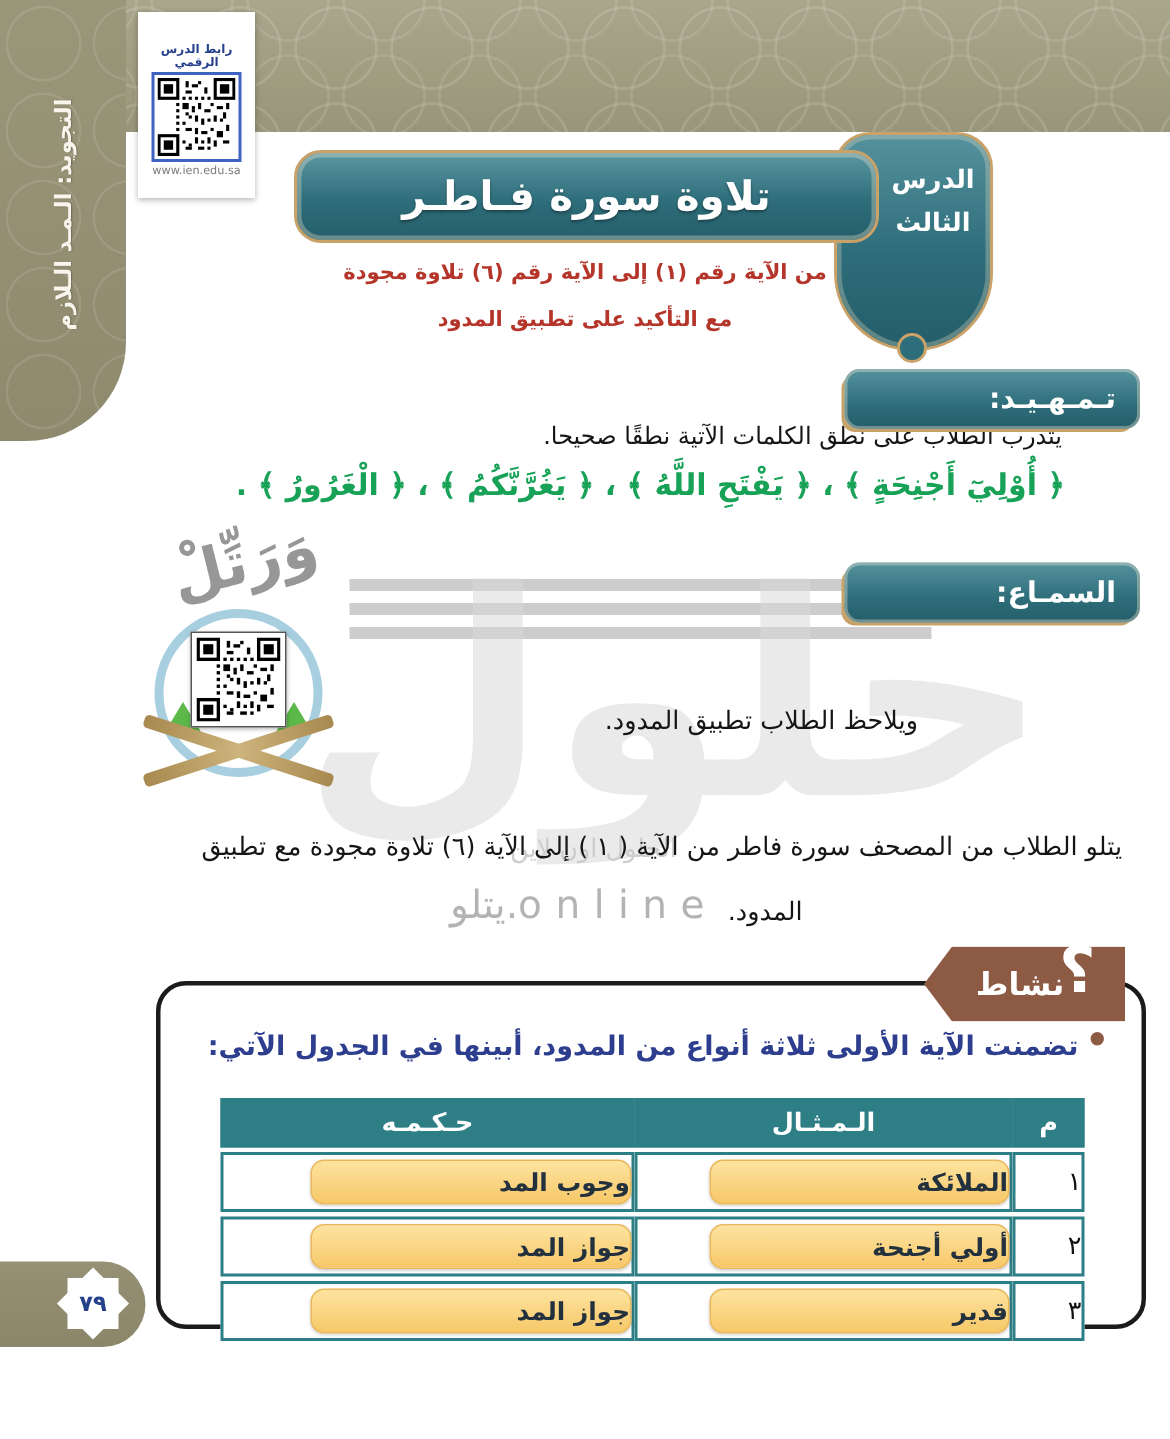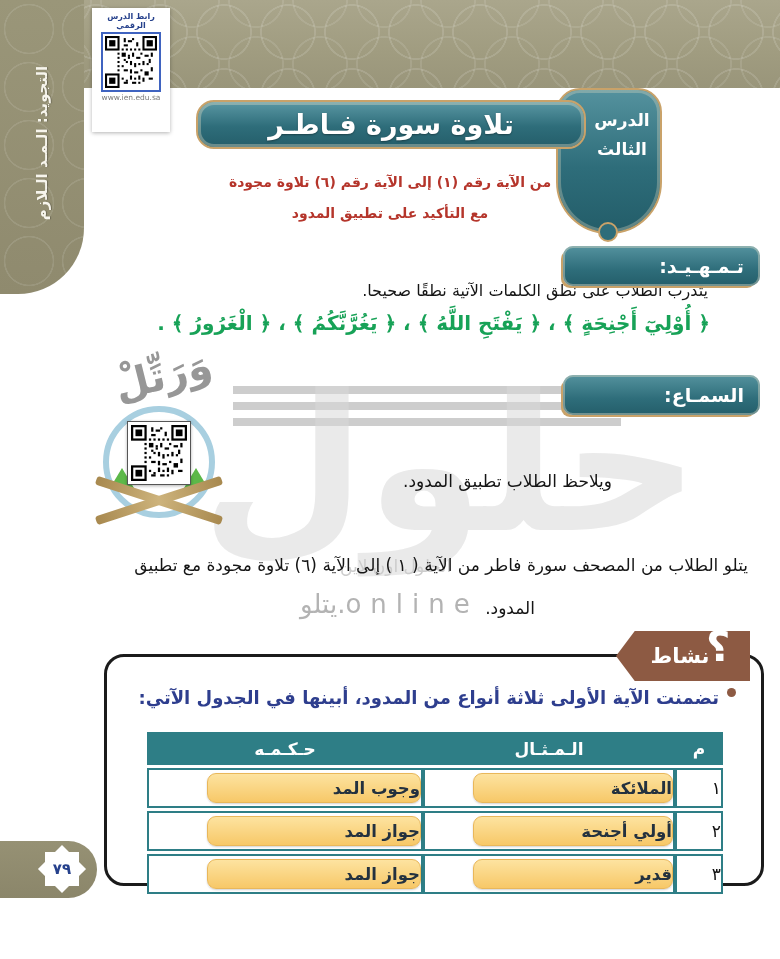--- a/index.html
+++ b/index.html
@@ -41,21 +41,21 @@
   .sidebar-label{
     white-space:nowrap; transform:rotate(-90deg);
     color:#f7f5ec; font-size:15px; font-weight:bold; letter-spacing:1px;
     text-shadow:0 1px 1px rgba(0,0,0,.25);
   }
 
   
   .qr-panel{
     position:absolute; left:92px; top:8px; width:78px; height:124px; z-index:5;
     background:#fff; box-shadow:0 1px 4px rgba(0,0,0,.3);
-    text-align:center; padding-top:4px;
+    text-align:center; padding-top:20px;
   }
   .qr-panel-label{ font-size:8px; font-weight:bold; color:#26418c; }
   .qr-box{
     width:60px; height:60px; margin:2px auto 1px auto;
     border:2px solid #3f63c0; padding:2px; background:#fff;
   }
   .qr-box svg{ width:100%; height:100%; display:block; }
   .qr-panel-url{ font-size:7.5px; color:#7b7b7b; direction:ltr; }
 
   
@@ -67,21 +67,21 @@
     text-align:center; padding-top:16px; padding-left:26px;
   }
   .lesson-badge::after{
     content:""; position:absolute; left:50%; bottom:-10px; width:16px; height:16px;
     margin-left:-1px; transform:translateX(-50%);
     background:#2e6d7a; border:2px solid #c9a269; border-radius:50%;
   }
   .lesson-badge .bl{ display:block; color:#fff; font-weight:bold; font-size:17px; line-height:1.7; }
 
   .title-banner{
-    position:absolute; left:196px; top:100px; width:390px; height:49px; z-index:3;
+    position:absolute; left:196px; top:100px; width:390px; height:62px; z-index:3;
     background:linear-gradient(180deg,#5a97a3 0%, #2e6d7a 55%, #245e6a 100%);
     border:2px solid #c9a269; border-radius:18px;
     box-shadow:inset 0 0 0 3px rgba(235,225,200,.35);
     display:flex; align-items:center; justify-content:center;
   }
   .title-banner .t{ color:#fff; font-size:27px; font-weight:bold; letter-spacing:.5px; text-shadow:0 1px 2px rgba(0,0,0,.35); }
 
   .subtitle1,.subtitle2{
     position:absolute; left:0; right:0; text-align:center; z-index:2;
     color:#b5352b; font-weight:bold; font-size:14px;

